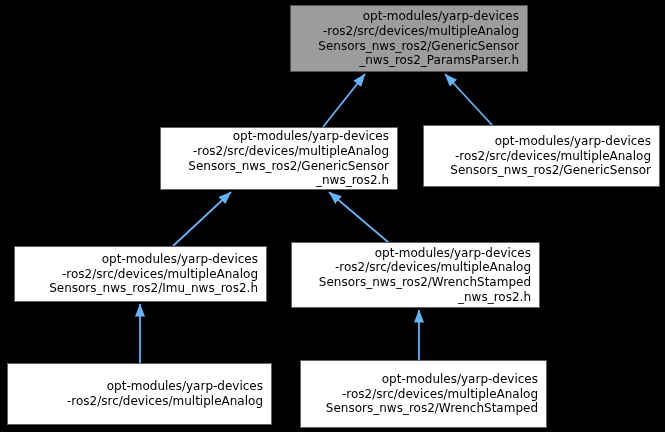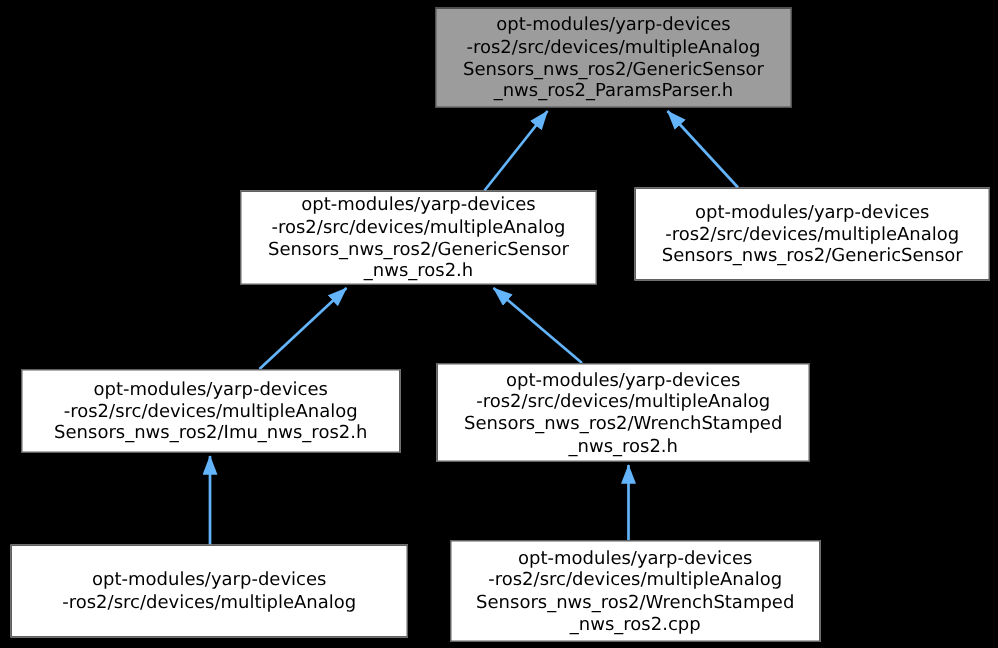--- a/index.html
+++ b/index.html
@@ -35,25 +35,25 @@
     flex-direction: column;
     justify-content: center;
     padding: 2px 8px;
     cursor: pointer;
   }
   .node.highlight {
     background: #9c9c9c;
     border-color: #525252;
   }
   .node .line {
-    text-align: center;
+    text-align: right;
     white-space: nowrap;
   }
   .node .line:last-child {
-    text-align: center;
+    text-align: right;
   }
 </style>
 </head>
 <body>
 
 <div id="stage" style="background: rgb(0, 0, 0);">
   <svg id="edges" viewBox="0 0 665 432">
     <defs>
       <marker id="arrowhead" markerUnits="userSpaceOnUse" markerWidth="14" markerHeight="12" refX="12.5" refY="5" orient="auto">
         <path d="M0,0 L13,5 L0,10 Z" fill="#63b4fa"></path>
@@ -97,15 +97,14 @@
       <div class="line">_nws_ros2.h</div>
     </div>
     <div class="node" style="left: 7px; top: 363px; width: 265px; height: 62px; background: rgb(255, 255, 255); border-color: rgb(97, 97, 97); color: rgb(0, 0, 0);">
       <div class="line">opt-modules/yarp-devices</div>
       <div class="line">-ros2/src/devices/multipleAnalog</div>
     </div>
     <div class="node" style="left: 300px; top: 360px; width: 247px; height: 68px; background: rgb(255, 255, 255); border-color: rgb(97, 97, 97); color: rgb(0, 0, 0);">
       <div class="line">opt-modules/yarp-devices</div>
       <div class="line">-ros2/src/devices/multipleAnalog</div>
       <div class="line">Sensors_nws_ros2/WrenchStamped</div>
-      <div class="line">_nws_ros2.cpp</div>
     </div>
   </div>
 
 </body></html>

